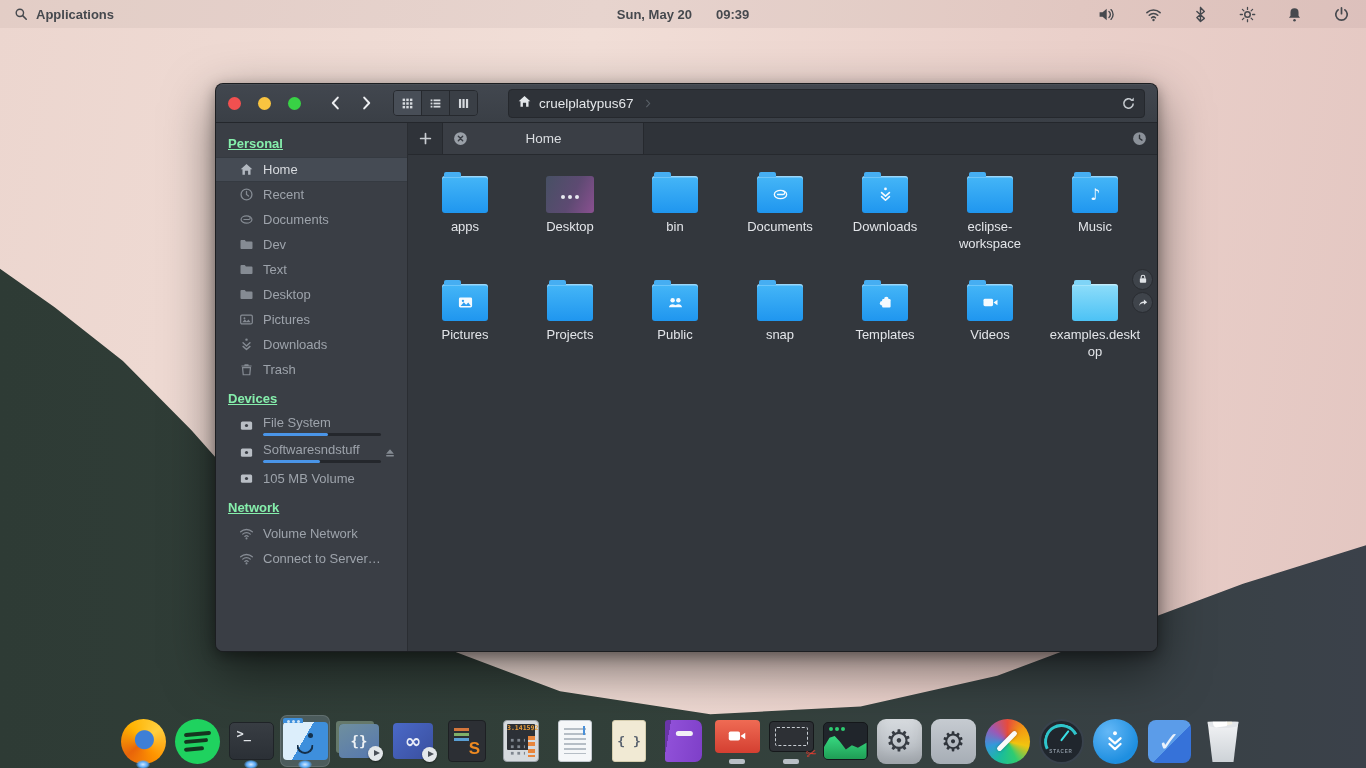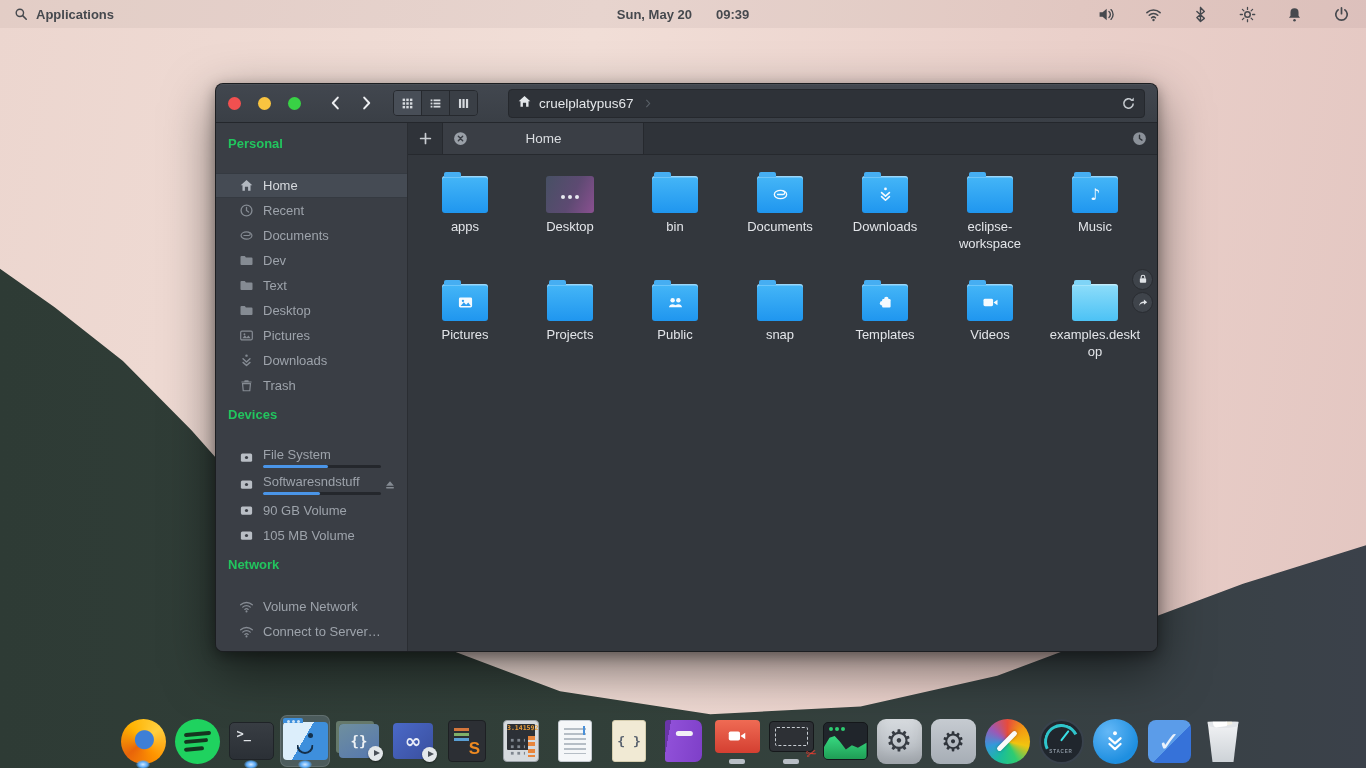--- a/index.html
+++ b/index.html
@@ -37,21 +37,21 @@
     display:flex;align-items:center;padding:0 8px;color:#e4e7ea;font-size:13.5px;gap:7px;}
   .crumb-sep{color:#596067;display:flex;}
   .pb-spacer{flex:1;}
   .refresh{color:#c3c8cd;display:flex;}
 
   .wbody{flex:1;display:flex;min-height:0;}
 
   
   .sidebar{width:192px;flex:0 0 192px;background:#3a3e45;border-right:1px solid #2a2d32;padding-top:4px;
     font-size:13px;color:#9da3ab;overflow:hidden;box-sizing:border-box;}
-  .sec-title{font-weight:700;color:#22c55e;padding:9px 12px 22px;}
+  .sec-title{font-weight:700;color:#86efac;padding:9px 12px 6px;text-decoration:underline;}
   .srow{display:flex;align-items:center;min-height:25px;padding:0 10px 0 22px;position:relative;}
   .srow .sicon{width:16px;height:16px;margin-right:9px;color:#858b93;display:flex;align-items:center;justify-content:center;flex:0 0 16px;}
   .srow.disk .sicon{color:#b9bec5;}
   .srow.selected{background:#454b54;box-shadow:inset 0 1px 0 rgba(0,0,0,.22),inset 0 -1px 0 rgba(0,0,0,.22);color:#d7dade;}
   .srow.selected .sicon{color:#b2b8c0;}
   .scol{display:flex;flex-direction:column;justify-content:center;flex:1;padding:3px 0;}
   .usage{width:118px;height:3px;border-radius:2px;background:#24272c;margin-top:3px;}
   .usage i{display:block;height:100%;border-radius:2px;background:#4a95e8;}
   .eject{color:#858b93;margin-left:auto;display:flex;}
 
@@ -444,31 +444,20 @@
             </span>
           </div>
           <div class="srow disk">
             <span class="sicon">
               <svg viewBox="0 0 16 16" width="15" height="15" fill="currentColor" xmlns="http://www.w3.org/2000/svg">
                 <rect x="2" y="3.6" width="12" height="8.8" rx="1.6"></rect>
                 <circle cx="8" cy="8" r="1.7" fill="#3a3e45"></circle>
               </svg>
             </span>
             <span class="scol">
-              <span>90 GB Volume</span>
-            </span>
-          </div>
-          <div class="srow disk">
-            <span class="sicon">
-              <svg viewBox="0 0 16 16" width="15" height="15" fill="currentColor" xmlns="http://www.w3.org/2000/svg">
-                <rect x="2" y="3.6" width="12" height="8.8" rx="1.6"></rect>
-                <circle cx="8" cy="8" r="1.7" fill="#3a3e45"></circle>
-              </svg>
-            </span>
-            <span class="scol">
               <span>105 MB Volume</span>
             </span>
           </div>
           <div class="sec-title">Network</div>
           <div class="srow">
             <span class="sicon">
               <svg viewBox="0 0 16 16" width="15" height="15" fill="currentColor" xmlns="http://www.w3.org/2000/svg">
                 <path d="M1.8 6.2a9 9 0 0 1 12.4 0" fill="none" stroke="currentColor" stroke-width="1.4" stroke-linecap="round"></path>
                 <path d="M4 8.7a5.7 5.7 0 0 1 8 0" fill="none" stroke="currentColor" stroke-width="1.4" stroke-linecap="round"></path>
                 <path d="M6.2 11.1a2.6 2.6 0 0 1 3.6 0" fill="none" stroke="currentColor" stroke-width="1.4" stroke-linecap="round"></path>

